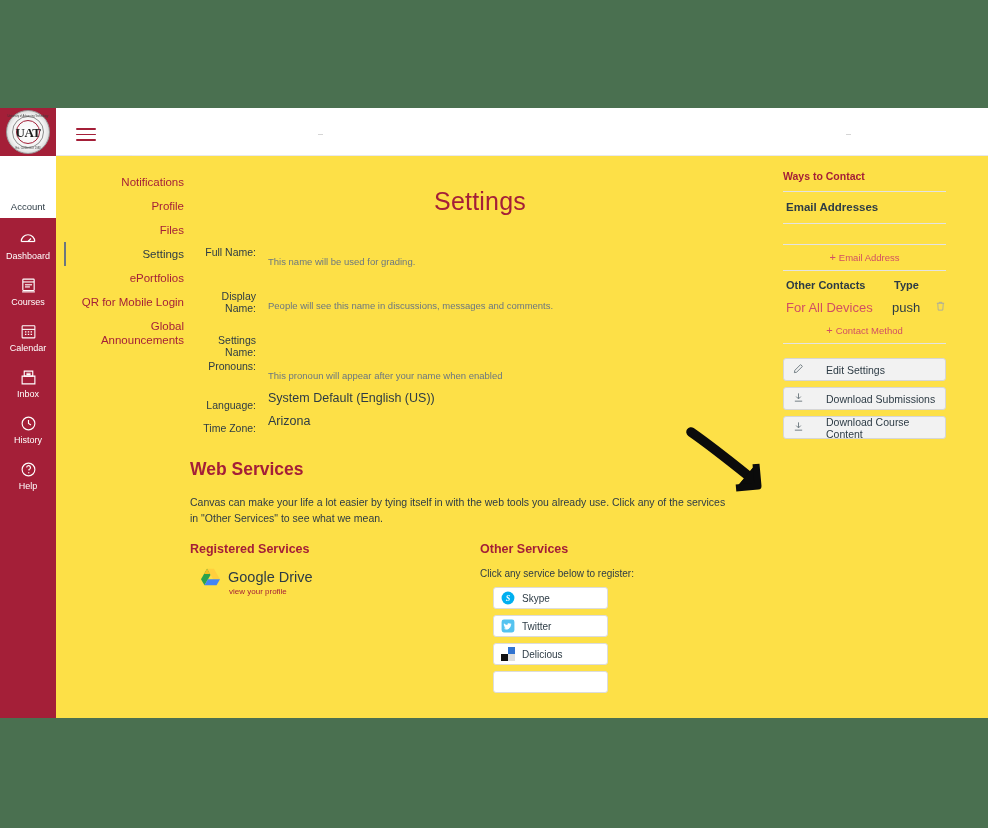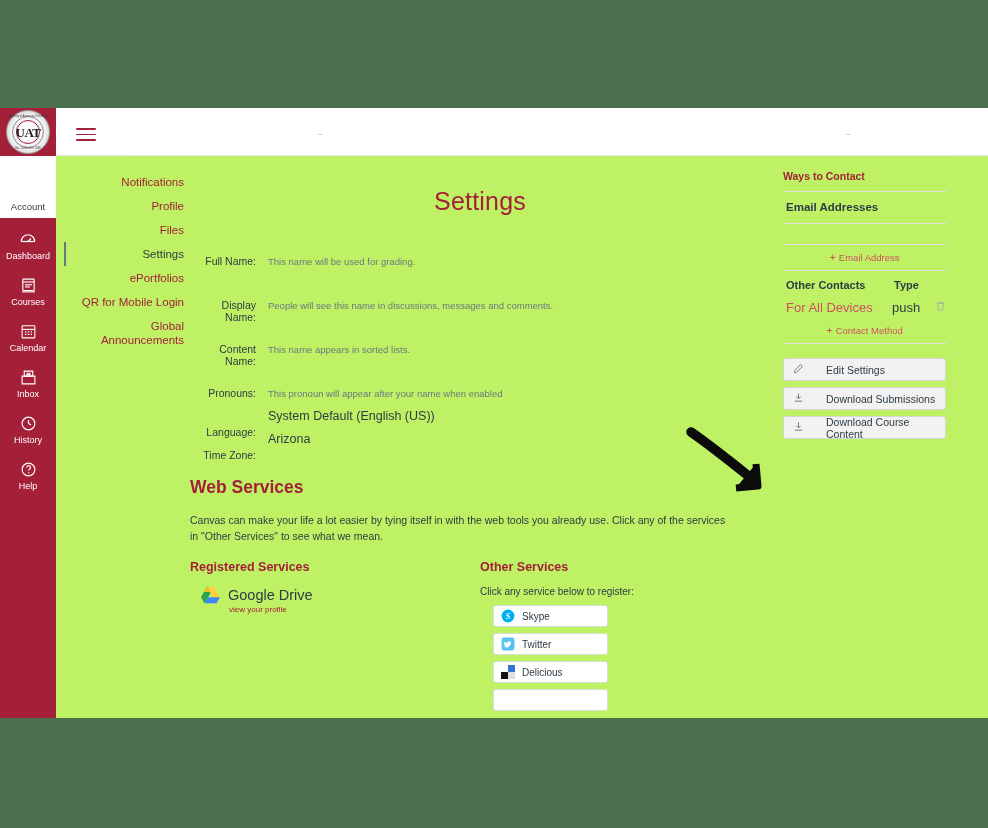--- a/index.html
+++ b/index.html
@@ -10,21 +10,21 @@
     font-family: "Liberation Sans", sans-serif;
     overflow: hidden;
   }
   body { background: #4a7050; position: relative; }
 
   
   #app-window {
     position: absolute;
     left: 0; top: 108px;
     width: 988px; height: 610px;
-    background: #bef264;
+    background: #fde047;
     overflow: hidden;
   }
 
   
   #global-nav {
     position: absolute; left: 0; top: 0;
     width: 56px; height: 610px;
     background: #ffffff;
   }
   #logo-block {
@@ -149,21 +149,21 @@
     font-family: "Liberation Sans", sans-serif;
     font-size: 25px; font-weight: normal;
     color: #a41f38;
     margin: 17px 0 0 0;
     letter-spacing: 0.2px;
   }
 
   .prof-table { margin-top: 22px; width: 100%; }
   .prof-row { position: relative; margin-bottom: 13px; }
   .prof-label {
-    position: absolute; left: 0; top: 17px;
+    position: absolute; left: 0; top: 8px;
     width: 66px; text-align: right;
     font-size: 10.5px; color: #2d3b45;
   }
   .prof-value {
     margin-left: 78px;
     font-size: 12.5px; color: #2d3b45; line-height: 15px;
     min-height: 13px;
   }
   .prof-hint {
     margin-left: 78px;
@@ -401,23 +401,22 @@
         <div class="prof-hint">This name will be used for grading.</div>
       </div>
 
       <div class="prof-row">
         <div class="prof-label">Display Name:</div>
         <div class="prof-value"></div>
         <div class="prof-hint">People will see this name in discussions, messages and comments.</div>
       </div>
 
       <div class="prof-row">
-        <div class="prof-label">Content Name:</div>
+        <div class="prof-label">Settings Name:</div>
         <div class="prof-value"></div>
-        <div class="prof-hint">This name appears in sorted lists.</div>
       </div>
 
       <div class="prof-row tight">
         <div class="prof-label">Pronouns:</div>
         <div class="prof-value"></div>
         <div class="prof-hint">This pronoun will appear after your name when enabled</div>
       </div>
 
       <div class="prof-row tight">
         <div class="prof-label">Language:</div>

